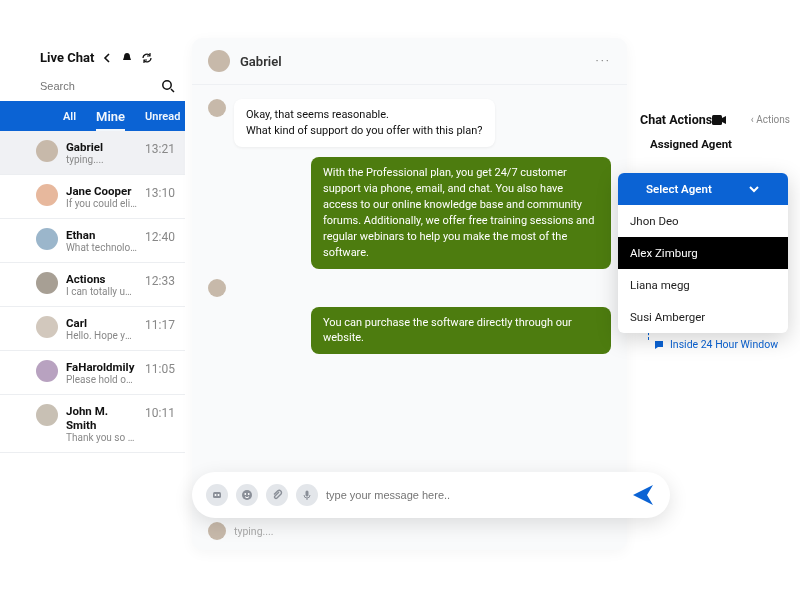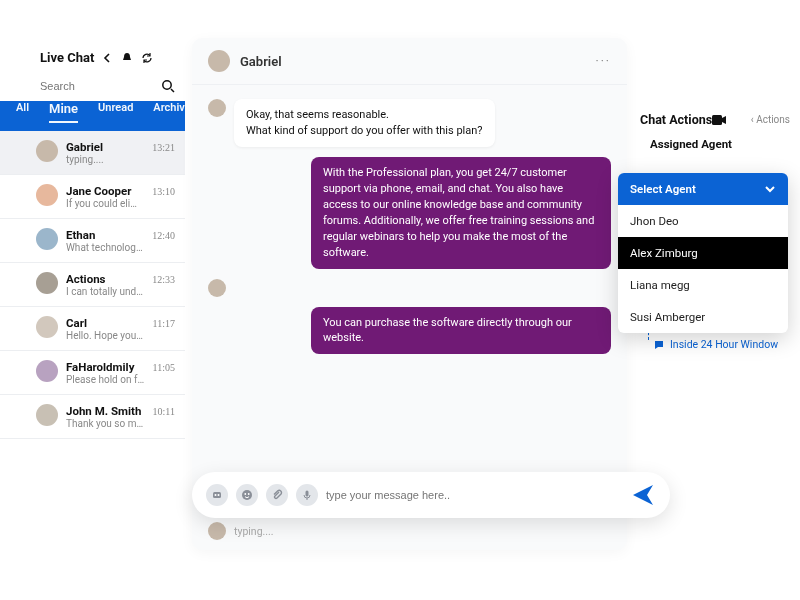--- a/index.html
+++ b/index.html
@@ -5,64 +5,64 @@
 * { box-sizing: border-box; margin: 0; padding: 0; }
 body { font-family: -apple-system, BlinkMacSystemFont, "Segoe UI", Roboto, sans-serif; font-size: 12px; color: #111; background: #fff; width: 800px; height: 600px; overflow: hidden; position: relative; }
 
 
 .left { position: absolute; left: 0; top: 44px; width: 185px; }
 .lc-head { display: flex; align-items: center; gap: 6px; padding: 6px 10px 10px 40px; }
 .lc-title { font-weight: 700; font-size: 13px; }
 .hicon { width: 14px; height: 14px; display: inline-flex; align-items: center; justify-content: center; cursor: pointer; }
 .search-row { display: flex; align-items: center; padding: 4px 10px 8px 40px; justify-content: space-between; }
 .search-row input { border: 0; background: transparent; font-size: 11px; color: #888; outline: none; width: 110px; }
-.tabs { display: flex; background: #0b63d4; color: #fff; font-size: 11px; font-weight: 600; align-items: flex-start; height: 30px; position: relative; }
+.tabs { display: flex; background: #0b63d4; color: #fff; font-size: 11px; font-weight: 600; align-items: center; height: 30px; position: relative; padding-left: 47px; }
 .tabs .tab { padding: 0 10px; cursor: pointer; opacity: .95; }
 .tabs .tab:first-child { padding-left: 16px; }
 .tabs .active { font-size: 13px; position: relative; }
 .tabs .active::after { content: ""; position: absolute; left: 10px; right: 10px; bottom: -7px; height: 2px; background: #fff; }
 .chatlist { background: #f5f6f8; }
 .chat-item { display: flex; align-items: flex-start; gap: 8px; padding: 9px 10px 9px 36px; border-bottom: 1px solid #eceef1; cursor: pointer; background: #fff; }
 .chat-item.first { background: #f0f1f4; }
 .avatar { width: 22px; height: 22px; border-radius: 50%; background: #c7b9aa; flex-shrink: 0; background-size: cover; background-position: center; }
 .av1{background:#c7b9aa}.av2{background:#e7b89d}.av3{background:#9bb6cb}.av4{background:#a79f94}.av5{background:#d2c8bd}.av6{background:#b8a2c0}.av7{background:#c8c0b4}
 .ci-main { flex: 1; min-width: 0; }
 .ci-name { font-weight: 700; font-size: 11.5px; color: #111; }
 .ci-prev { font-size: 10px; color: #888; white-space: nowrap; overflow: hidden; text-overflow: ellipsis; max-width: 110px; }
-.ci-time { font-size: 10px; color: #888; margin-top: 2px; font-family: Liberation Serif, serif; }
+.ci-time { font-size: 12px; color: #888; margin-top: 2px; }
 
 
 .center { position: absolute; left: 192px; top: 38px; width: 435px; bottom: 50px; background: #f9fafb; border-radius: 10px; box-shadow: 0 3px 14px rgba(0,0,0,.04); display: flex; flex-direction: column; }
 .convo-head { display: flex; align-items: center; gap: 10px; padding: 12px 16px; border-bottom: 1px solid #eef0f3; }
 .convo-head .name { font-weight: 600; font-size: 13px; color: #333; flex: 1; }
 .dots { color: #888; letter-spacing: 2px; cursor: pointer; }
 .msgs { padding: 14px 16px; flex: 1; overflow: hidden; }
 .mrow { display: flex; align-items: flex-start; gap: 8px; margin-bottom: 10px; }
 .mrow.me { justify-content: flex-end; }
 .mav { width: 18px; height: 18px; border-radius: 50%; background: #c7b9aa; flex-shrink: 0; }
 .bubble { padding: 8px 12px; border-radius: 8px; max-width: 300px; font-size: 11px; line-height: 1.45; }
 .bubble.them { background: #fff; color: #111; box-shadow: 0 1px 3px rgba(0,0,0,.06); }
-.bubble.mine { background: #701a75; color: #fff; }
+.bubble.mine { background: #4d7c0f; color: #fff; }
 .typing { display: flex; align-items: center; gap: 8px; padding: 4px 16px 10px; }
 .typing span { font-size: 10.5px; color: #aaa; }
 
 
 .composer { position: absolute; left: 192px; bottom: 82px; width: 478px; height: 46px; background: #fff; border-radius: 24px; box-shadow: 0 6px 20px rgba(0,0,0,.12); display: flex; align-items: center; padding: 0 14px; gap: 8px; }
 .cicon { width: 22px; height: 22px; border-radius: 50%; background: #e3e6ea; display: inline-flex; align-items: center; justify-content: center; cursor: pointer; }
 .composer input { flex: 1; border: 0; outline: 0; font-size: 11px; color: #888; }
 .send { color: #0b63d4; cursor: pointer; display: inline-flex; }
 
 
 .right { position: absolute; left: 640px; top: 112px; width: 150px; }
 .ra-head { display: flex; align-items: center; gap: 0; margin-bottom: 10px; }
 .ra-title { font-weight: 700; font-size: 12.5px; }
 .ra-back { font-size: 10px; color: #888; cursor: pointer; }
 .assigned { font-weight: 700; font-size: 11.5px; margin: 6px 0 6px 10px; }
 .dropdown { position: absolute; left: 618px; top: 173px; width: 170px; background: #fff; border-radius: 6px; box-shadow: 0 6px 22px rgba(0,0,0,.18); overflow: hidden; z-index: 5; }
-.dd-head { background: #0b63d4; color: #fff; font-size: 11.5px; font-weight: 600; padding: 9px 12px; display: flex; align-items: center; justify-content: space-between; }
+.dd-head { background: #0b63d4; color: #fff; font-size: 11.5px; font-weight: 600; padding: 9px 28px; display: flex; align-items: center; justify-content: space-between; }
 .dd-opt { padding: 9px 12px; font-size: 11.5px; color: #222; cursor: pointer; }
 .dd-opt.sel { background: #000000; color: #fff; }
 .statuses { position: absolute; left: 654px; top: 302px; font-size: 10.5px; color: #222; }
 .st-row { display: flex; align-items: center; gap: 6px; margin-bottom: 5px; }
 .st-row.link { color: #0b63d4; }
 .vline { position: absolute; left: 648px; top: 284px; width: 0; height: 56px; border-left: 1.5px dashed #0b63d4; }
 
 svg { display: block; }
 </style>
 </head>

